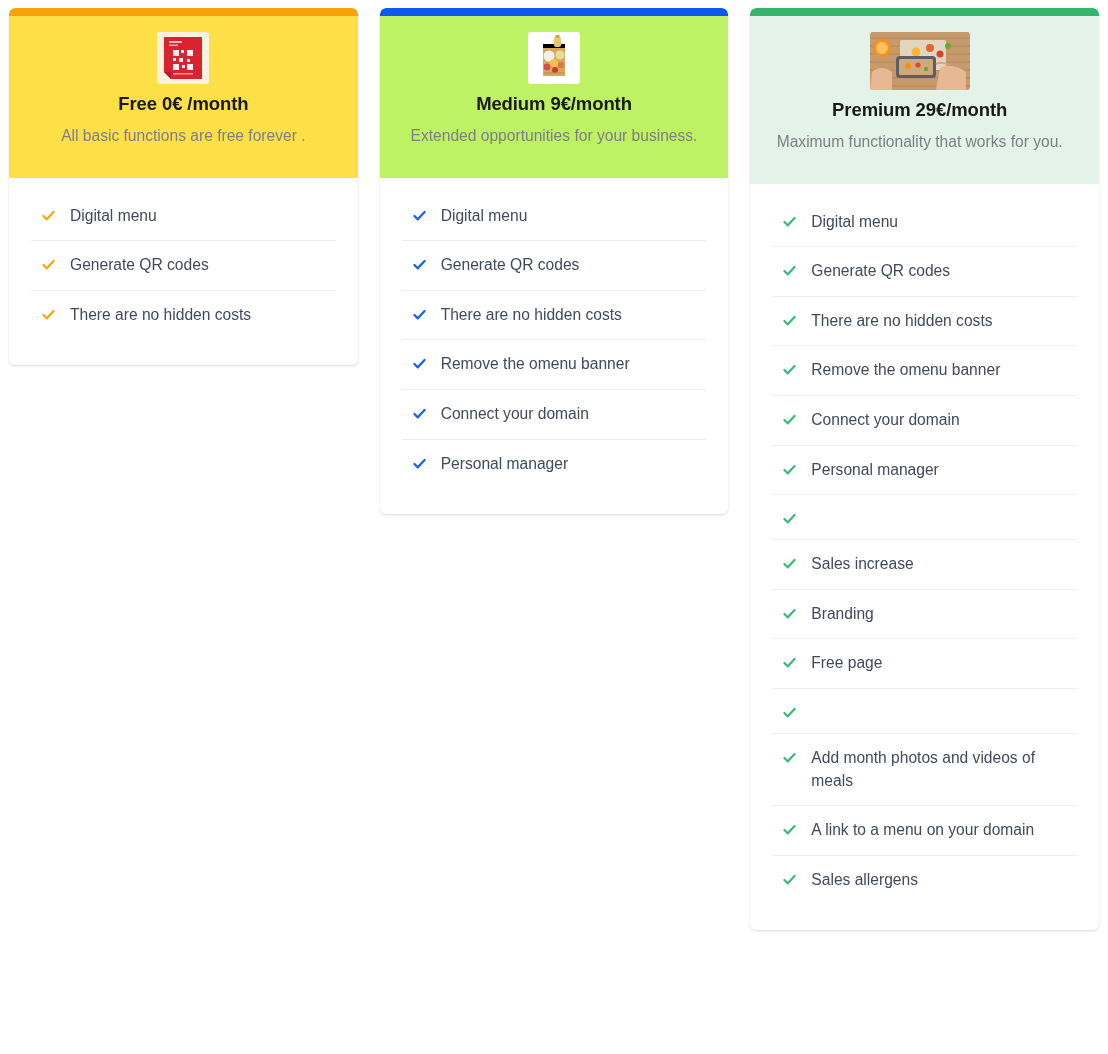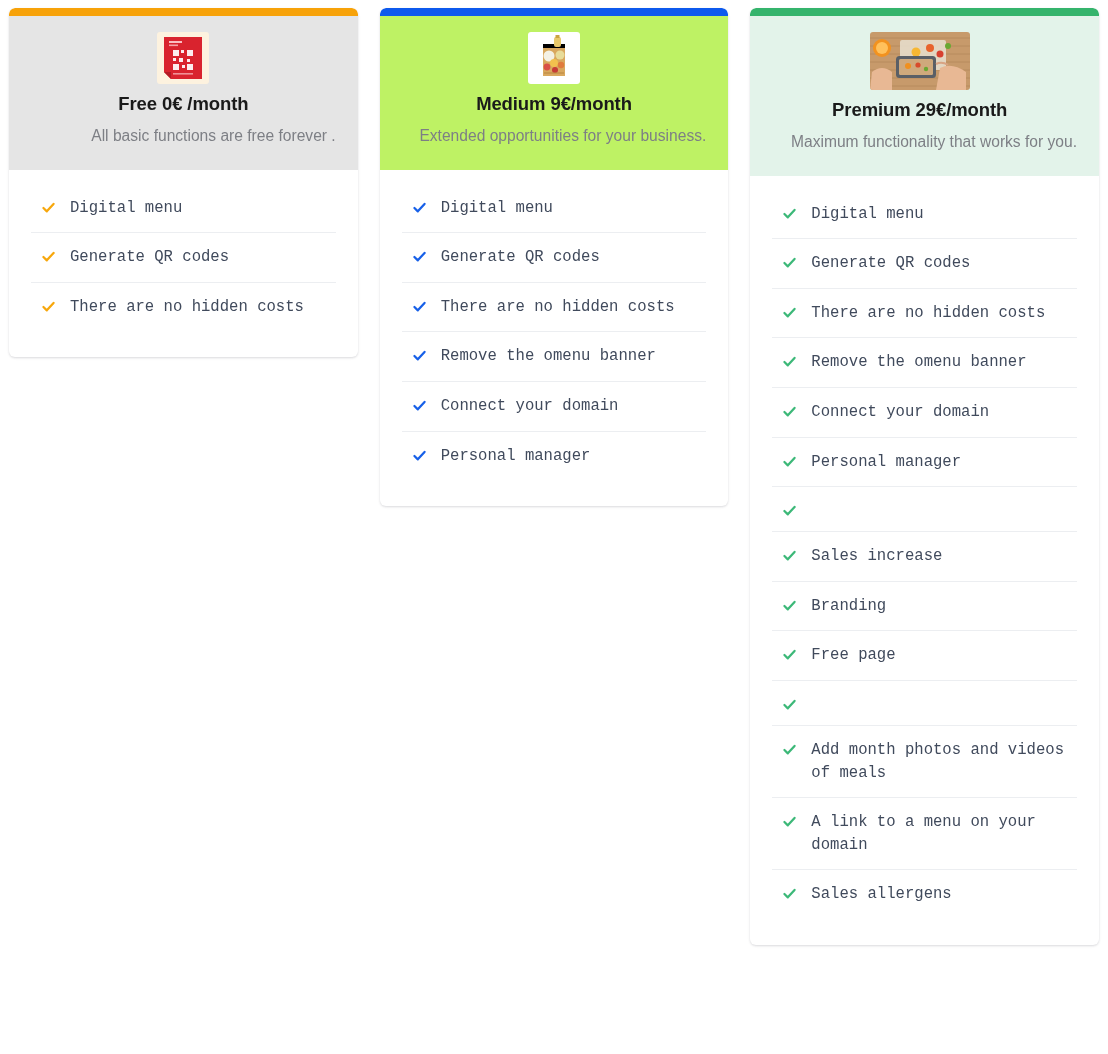--- a/index.html
+++ b/index.html
@@ -60,23 +60,22 @@
     color: #1a1a1a;
     letter-spacing: -0.1px;
     margin: 0 0 9px 0;
     line-height: 1.25;
   }
 
   .plan-subtitle {
     font-size: 15.6px;
     color: #7d7f85;
     line-height: 1.5;
-    margin: 0;
+    margin: 8px;
     font-weight: 400;
-    text-align: right;
   }
 
   .feature-list {
     list-style: none;
     margin: 0;
     padding: 14px 22px 26px 22px;
   }
 
   .feature-item {
     display: flex;
@@ -91,25 +90,25 @@
   .feature-item:last-child { border-bottom: none; }
 
   .check-icon {
     flex: 0 0 auto;
     width: 15px;
     height: 15px;
     margin-top: 3px;
   }
   .check-icon svg { display: block; width: 15px; height: 15px; }
 
-  .feature-label { flex: 1 1 auto; font-family: Liberation Mono, monospace; }
+  .feature-label { flex: 1 1 auto; }
 
   
   .theme-free .accent-bar   { background: #f7a209; }
-  .theme-free .card-header  { background: #e5e5e5; }
+  .theme-free .card-header  { background: #fde047; }
   .theme-free .check-icon svg { stroke: #f7a70c; }
 
   
   .theme-medium .accent-bar  { background: #0d59ed; }
   .theme-medium .card-header { background: #bef264; }
   .theme-medium .check-icon svg { stroke: #1760e8; }
 
   
   .theme-premium .accent-bar  { background: #35b46c; }
   .theme-premium .card-header { background: #e3f3ea; padding-left: 12px; }

